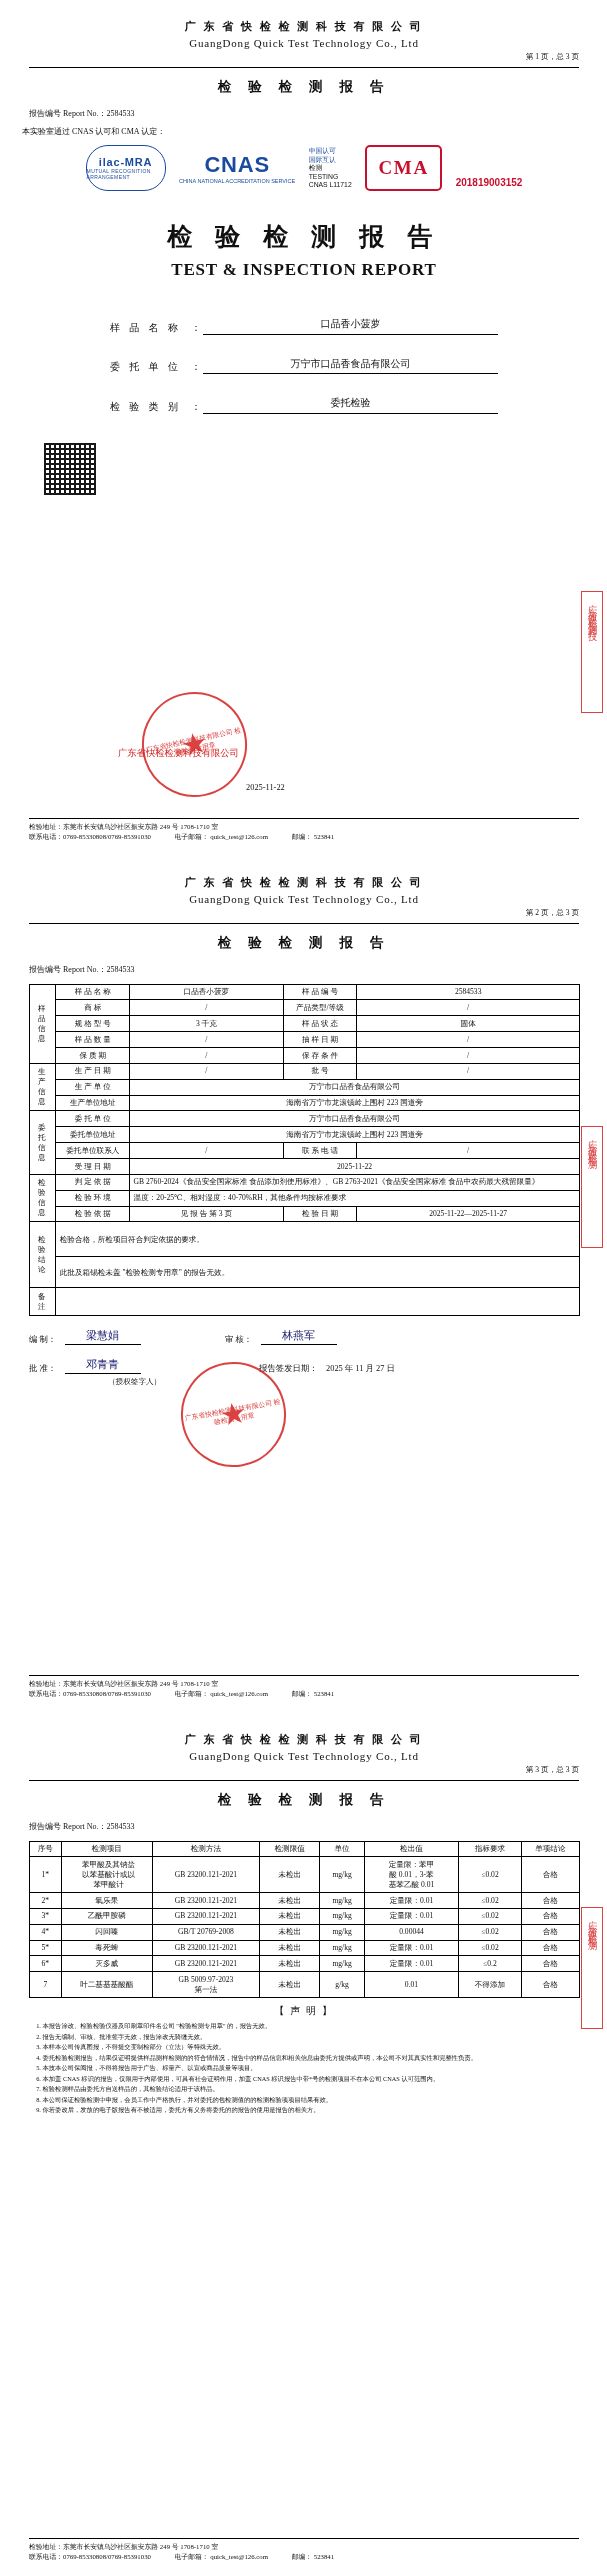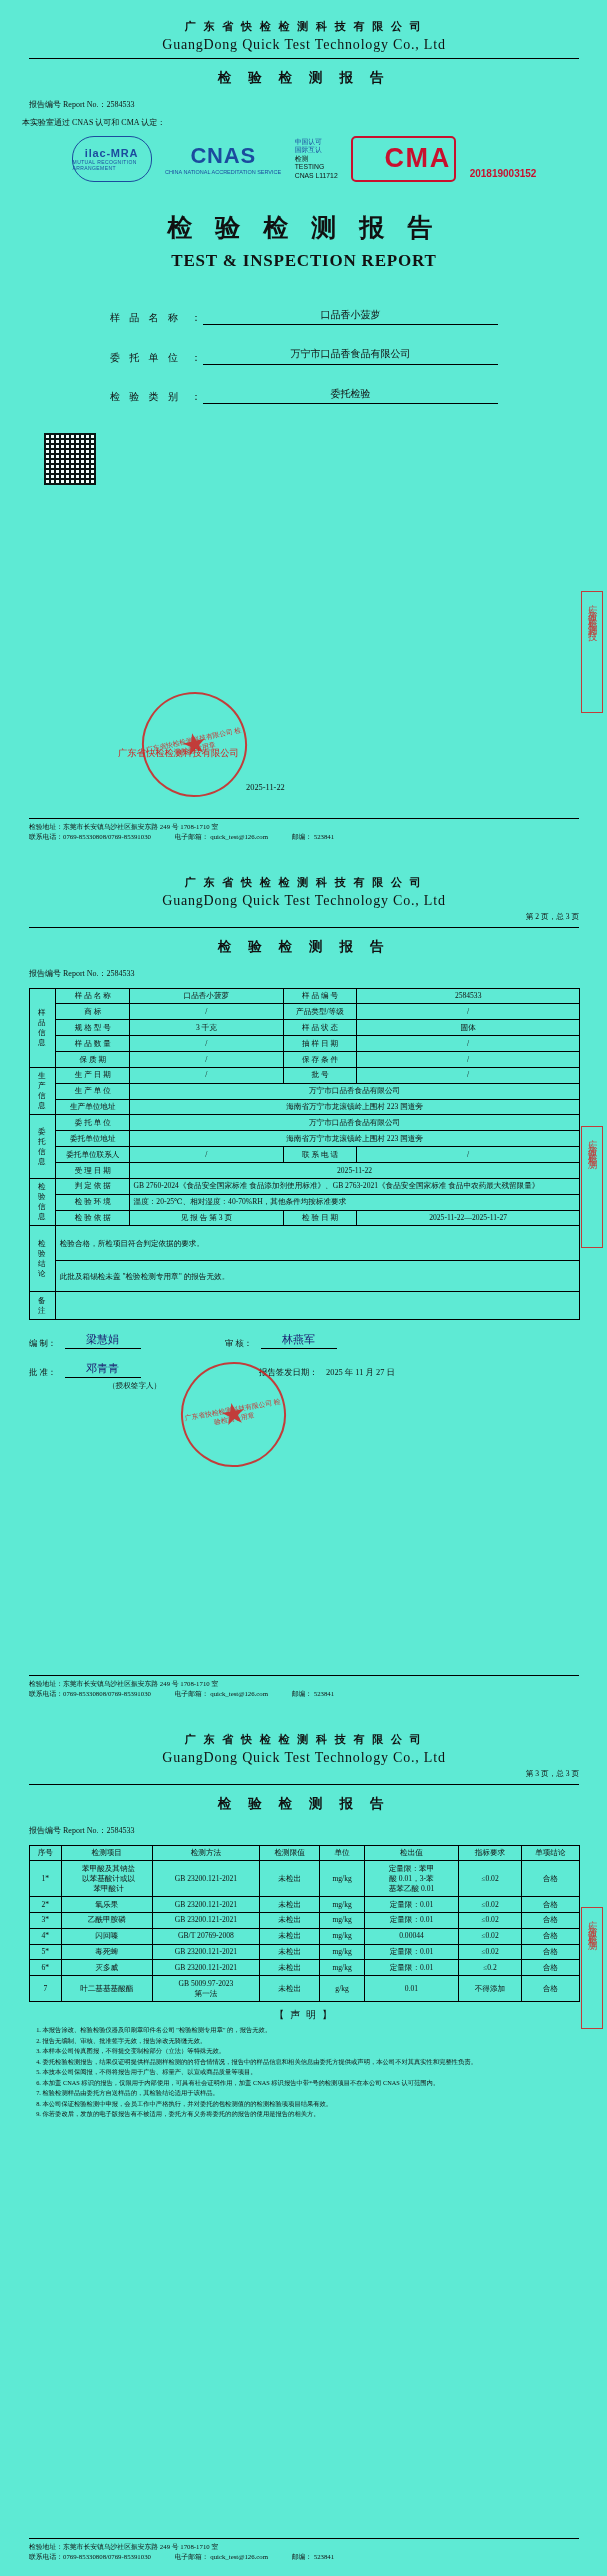--- a/index.html
+++ b/index.html
@@ -1,38 +1,38 @@
 <!DOCTYPE html>
 <html style="font-size:13.5px"><head>
 <meta charset="utf-8">
 <style>
   html,body{margin:0;padding:0;background:#e9e9e9;}
   body{font-family:"Liberation Serif","DejaVu Serif",serif;color:#111;}
   .page{width:608px;background:#fff;position:relative;margin:0 auto;box-sizing:border-box;}
-  .sheet{width:608px;min-height:844px;background:#5eead4;position:relative;padding:0;box-sizing:border-box;}
+  .sheet{width:608px;min-height:844px;background:#ffffff;position:relative;padding:0;box-sizing:border-box;}
   .p1{height:856px;}
   .p2{height:857px;}
   .p3{height:863px;}
   .hdr-company{text-align:center;font-size:11px;letter-spacing:2.5px;padding-top:18.6px;font-weight:bold;}
-  .hdr-company2{text-align:center;font-size:14px;letter-spacing:0.8px;padding-top:3.4px;font-family:"Liberation Serif",serif;}
+  .hdr-company2{text-align:center;font-size:11px;letter-spacing:0.8px;padding-top:3.4px;font-family:"Liberation Serif",serif;}
   .pageno{text-align:right;font-size:7.6px;padding-right:29px;padding-top:3.4px;}
   .hdr-rule{border-bottom:0.8px solid #000;margin:5px 29px 0 29px;}
   .title-cn{text-align:center;font-size:13.5px;font-weight:bold;letter-spacing:6.8px;padding-top:10px;}
   .reportno{font-size:8px;padding-left:29px;padding-top:11.8px;}
   .cnastext{font-size:8px;padding-left:22px;padding-top:6.8px;}
   .logos{display:flex;align-items:center;justify-content:center;gap:13.5px;padding-top:8.4px;}
   .ilac{width:78px;height:44px;border:1.7px solid #1b4b9e;border-radius:22px;display:flex;flex-direction:column;align-items:center;justify-content:center;color:#1b4b9e;font-family:"Liberation Sans",sans-serif;}
   .ilac b{font-size:11px;letter-spacing:0.8px;}
   .ilac span{font-size:5px;letter-spacing:0.4px;}
   .cnas{display:flex;flex-direction:column;align-items:center;color:#1b4b9e;font-family:"Liberation Sans",sans-serif;}
   .cnas .big{font-size:22px;font-weight:bold;letter-spacing:0.8px;}
   .cnas .sub{font-size:5.5px;}
   .cnas-txt{font-size:6.8px;line-height:1.25;color:#111;font-family:"Liberation Sans",sans-serif;}
   .cnas-txt .blue{color:#1b4b9e;}
-  .cma{width:73px;height:42px;border:2.5px solid #c8102e;border-radius:5px;display:flex;align-items:center;justify-content:center;color:#c8102e;font-size:27px;font-weight:bold;font-family:Liberation Sans, sans-serif;letter-spacing:1.7px;padding-left:28px;}
+  .cma{width:73px;height:42px;border:2.5px solid #c8102e;border-radius:5px;display:flex;align-items:center;justify-content:center;color:#c8102e;font-size:19px;font-weight:bold;font-family:Liberation Serif, serif;letter-spacing:1.7px;}
   .cmano{color:#c8102e;font-size:10px;font-weight:bold;font-family:"Liberation Sans",sans-serif;align-self:flex-end;padding-bottom:3.4px;}
   .bigtitle{text-align:center;font-size:25px;font-weight:bold;letter-spacing:8.4px;padding-top:29px;}
   .bigtitle-en{text-align:center;font-size:17px;font-weight:bold;letter-spacing:0.8px;padding-top:6.8px;font-family:"Liberation Serif",serif;}
   .fields{margin:37px 110px 0 110px;}
   .frow{display:flex;align-items:flex-end;margin-bottom:22px;font-size:10px;}
   .flabel{width:81px;letter-spacing:3.4px;flex:none;}
   .fcolon{width:11.8px;flex:none;}
   .fval{flex:1;border-bottom:0.8px solid #000;padding-bottom:2.5px;text-align:center;font-size:10px;}
   .qr{width:52px;height:52px;background:
      repeating-linear-gradient(0deg,#000 0 2.5px,#fff 2.5px 5px),
@@ -56,20 +56,21 @@
   .decl ol{margin:0;padding-left:13.5px;}
   .decl li{margin-bottom:0.8px;}
   .vstamp{position:absolute;color:#d42020;font-size:9.3px;writing-mode:vertical-rl;letter-spacing:3.4px;opacity:.85;}
 </style>
 </head>
 <body>
 
 <div class="page sheet p1">
   <div class="hdr-company">广 东 省 快 检 检 测 科 技 有 限 公 司</div>
   <div class="hdr-company2">GuangDong Quick Test Technology Co., Ltd</div>
+  <div class="pageno">第 1 页，总 3 页</div>
   <div class="hdr-rule"></div>
   <div class="title-cn">检 验 检 测 报 告</div>
 
   <div class="reportno">
     <span>报告编号 Report No.：</span><span>2584533</span>
   </div>
   <div class="cnastext">本实验室通过 CNAS 认可和 CMA 认定：</div>
 
   <div class="logos">
     <div class="ilac">

